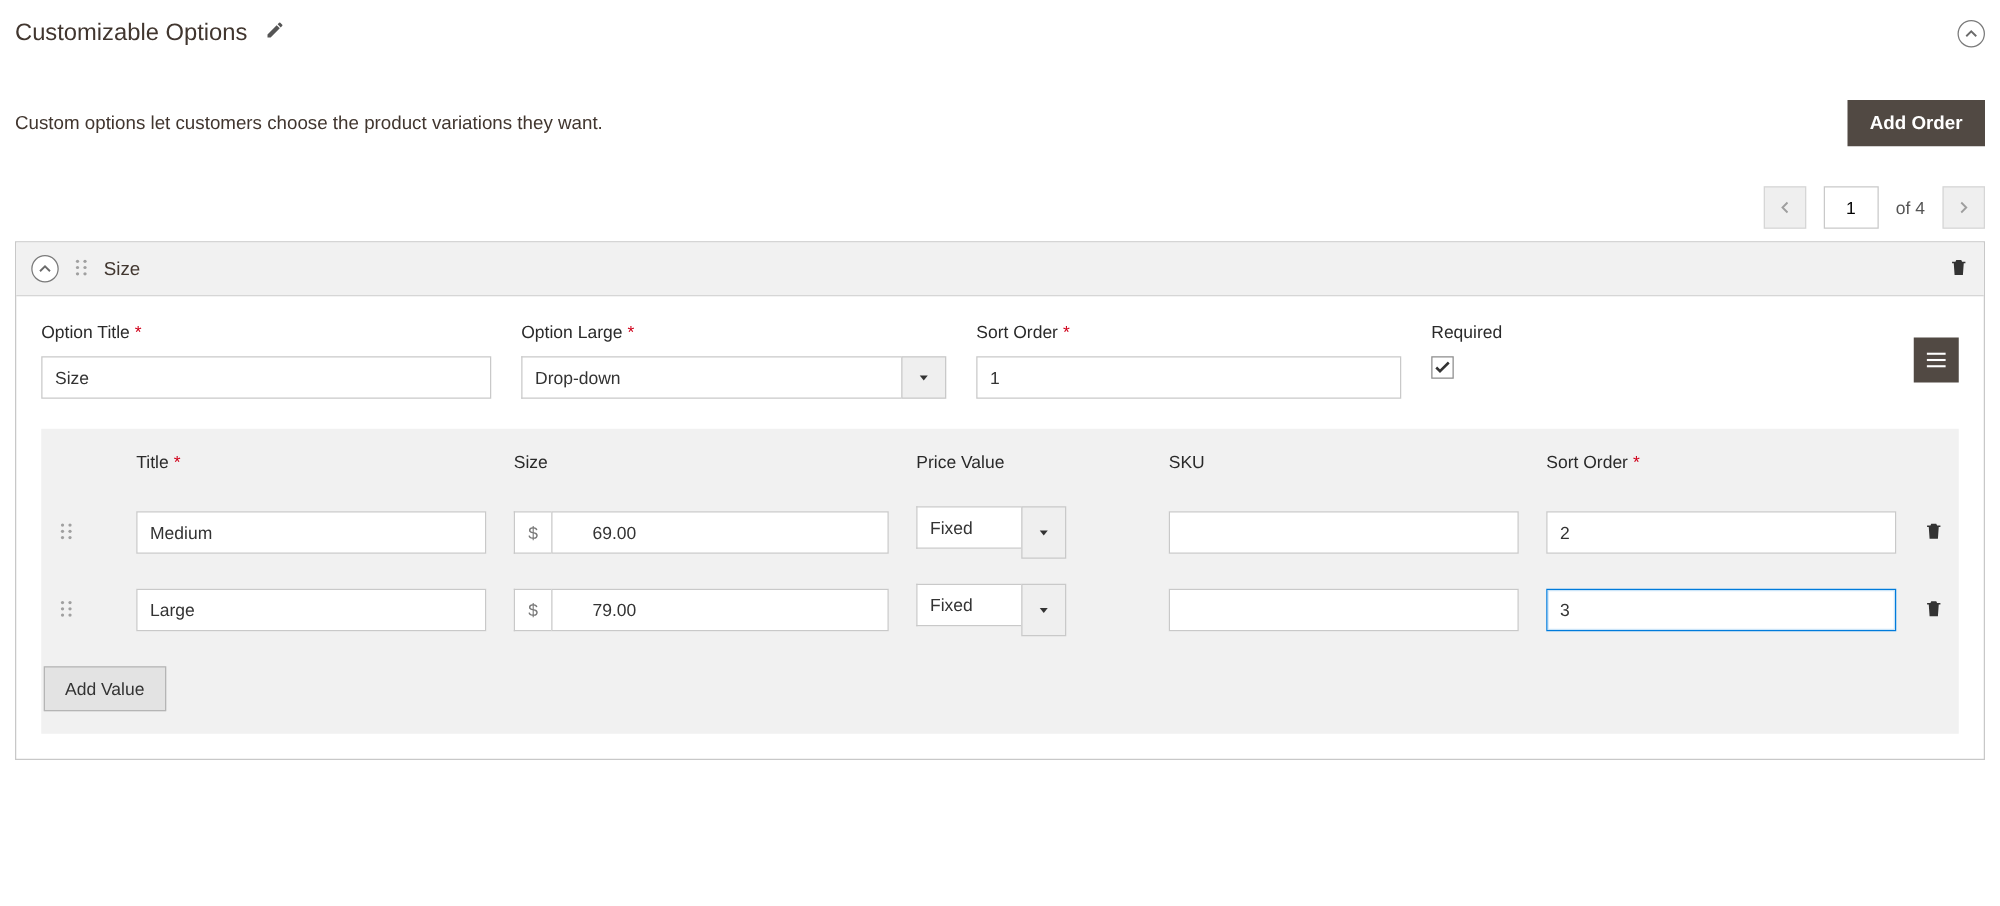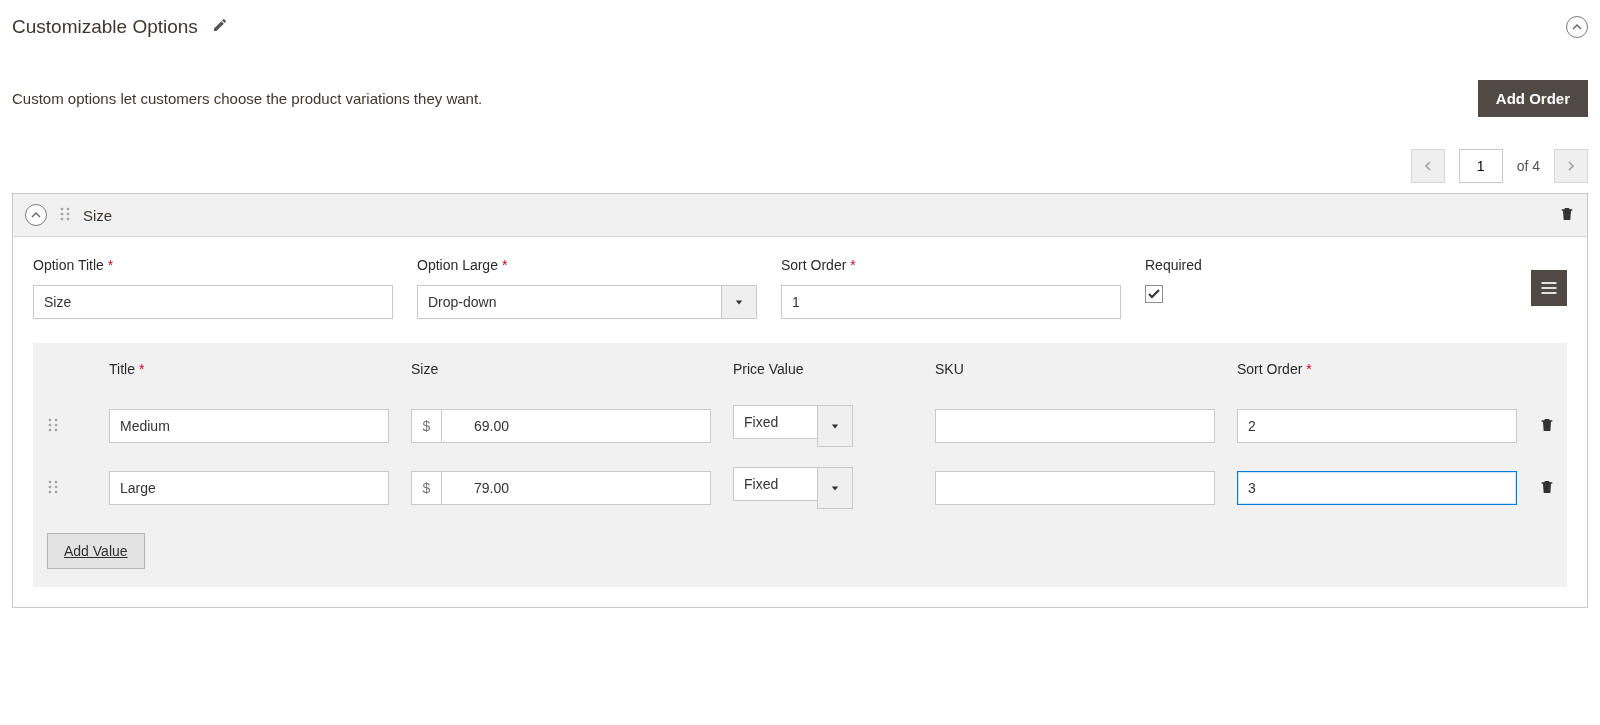--- a/index.html
+++ b/index.html
@@ -212,22 +212,21 @@
     background:#fff;
     color:#777;
   }
   .price-wrap .text-input { flex:1;padding-left:32px; }
 
   .ptype-wrap { display:flex; height:42px; width:120px;justify-content:space-between;}
   .ptype-wrap .text-input { flex:1; border-right:none;}
 
   .values-footer {
     grid-template-columns: 1fr;
-    padding:14px 14px 18px 14px;
-    text-decoration:underline;
+    padding:14px 14px 18px 2px;
   }
   .btn-secondary {
     background:#e3e3e3;
     border:1px solid #b5b5b5;
     padding:9px 16px;
     font-size:14px;
     color:#333;
     cursor:pointer;
     width:fit-content;
   }

